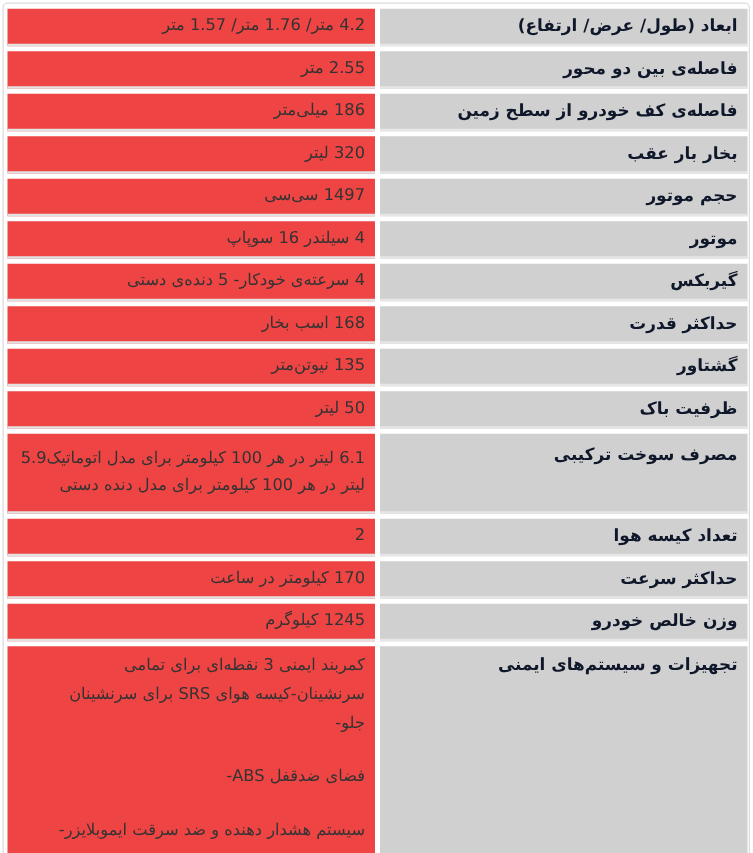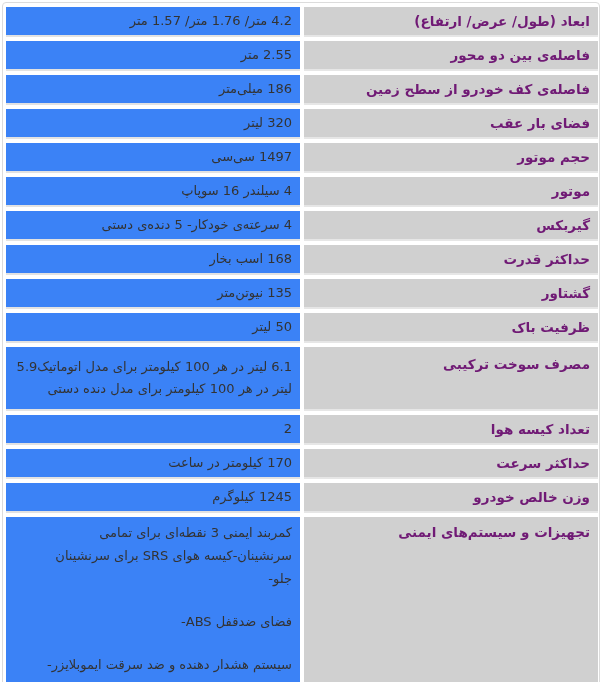--- a/index.html
+++ b/index.html
@@ -38,26 +38,26 @@
     vertical-align: middle;
     font-size: 13px;
     line-height: 22px;
     color: #333333;
     border-bottom: 2px solid #e2e2e2;
   }
   table.spec td.label {
     width: 278px;
     background: #d0d0d0;
     font-weight: bold;
-    color: #701a75;
+    color: #0f172a;
     font-size: 13.5px;
     border-bottom: 2px solid #e6e6e6;
   }
   table.spec td.value {
-    background: #3b82f6;
+    background: #ef4444;
     direction: rtl;
     text-align: right;
   }
   table.spec tr.single td { height: 28px; }
   table.spec tr.double td { height: 56px; }
   table.spec tr.double td.label { vertical-align: top; padding-top: 6px; }
   table.spec tr.tall td { height: 166px; vertical-align: top; }
   table.spec tr.tall td.label { padding-top: 4px; }
   table.spec tr.tall td.value { padding-top: 4px; line-height: 23px; }
   .line { display: block; text-align: right; }
@@ -75,21 +75,21 @@
     </tr>
     <tr class="single">
       <td class="label">فاصله‌ی بین دو محور</td>
       <td class="value">2.55 متر</td>
     </tr>
     <tr class="single">
       <td class="label">فاصله‌ی کف خودرو از سطح زمین</td>
       <td class="value">186 میلی‌متر</td>
     </tr>
     <tr class="single">
-      <td class="label">فضای بار عقب</td>
+      <td class="label">بخار بار عقب</td>
       <td class="value">320 لیتر</td>
     </tr>
     <tr class="single">
       <td class="label">حجم موتور</td>
       <td class="value">1497 سی‌سی</td>
     </tr>
     <tr class="single">
       <td class="label">موتور</td>
       <td class="value">4 سیلندر 16 سوپاپ</td>
     </tr>

